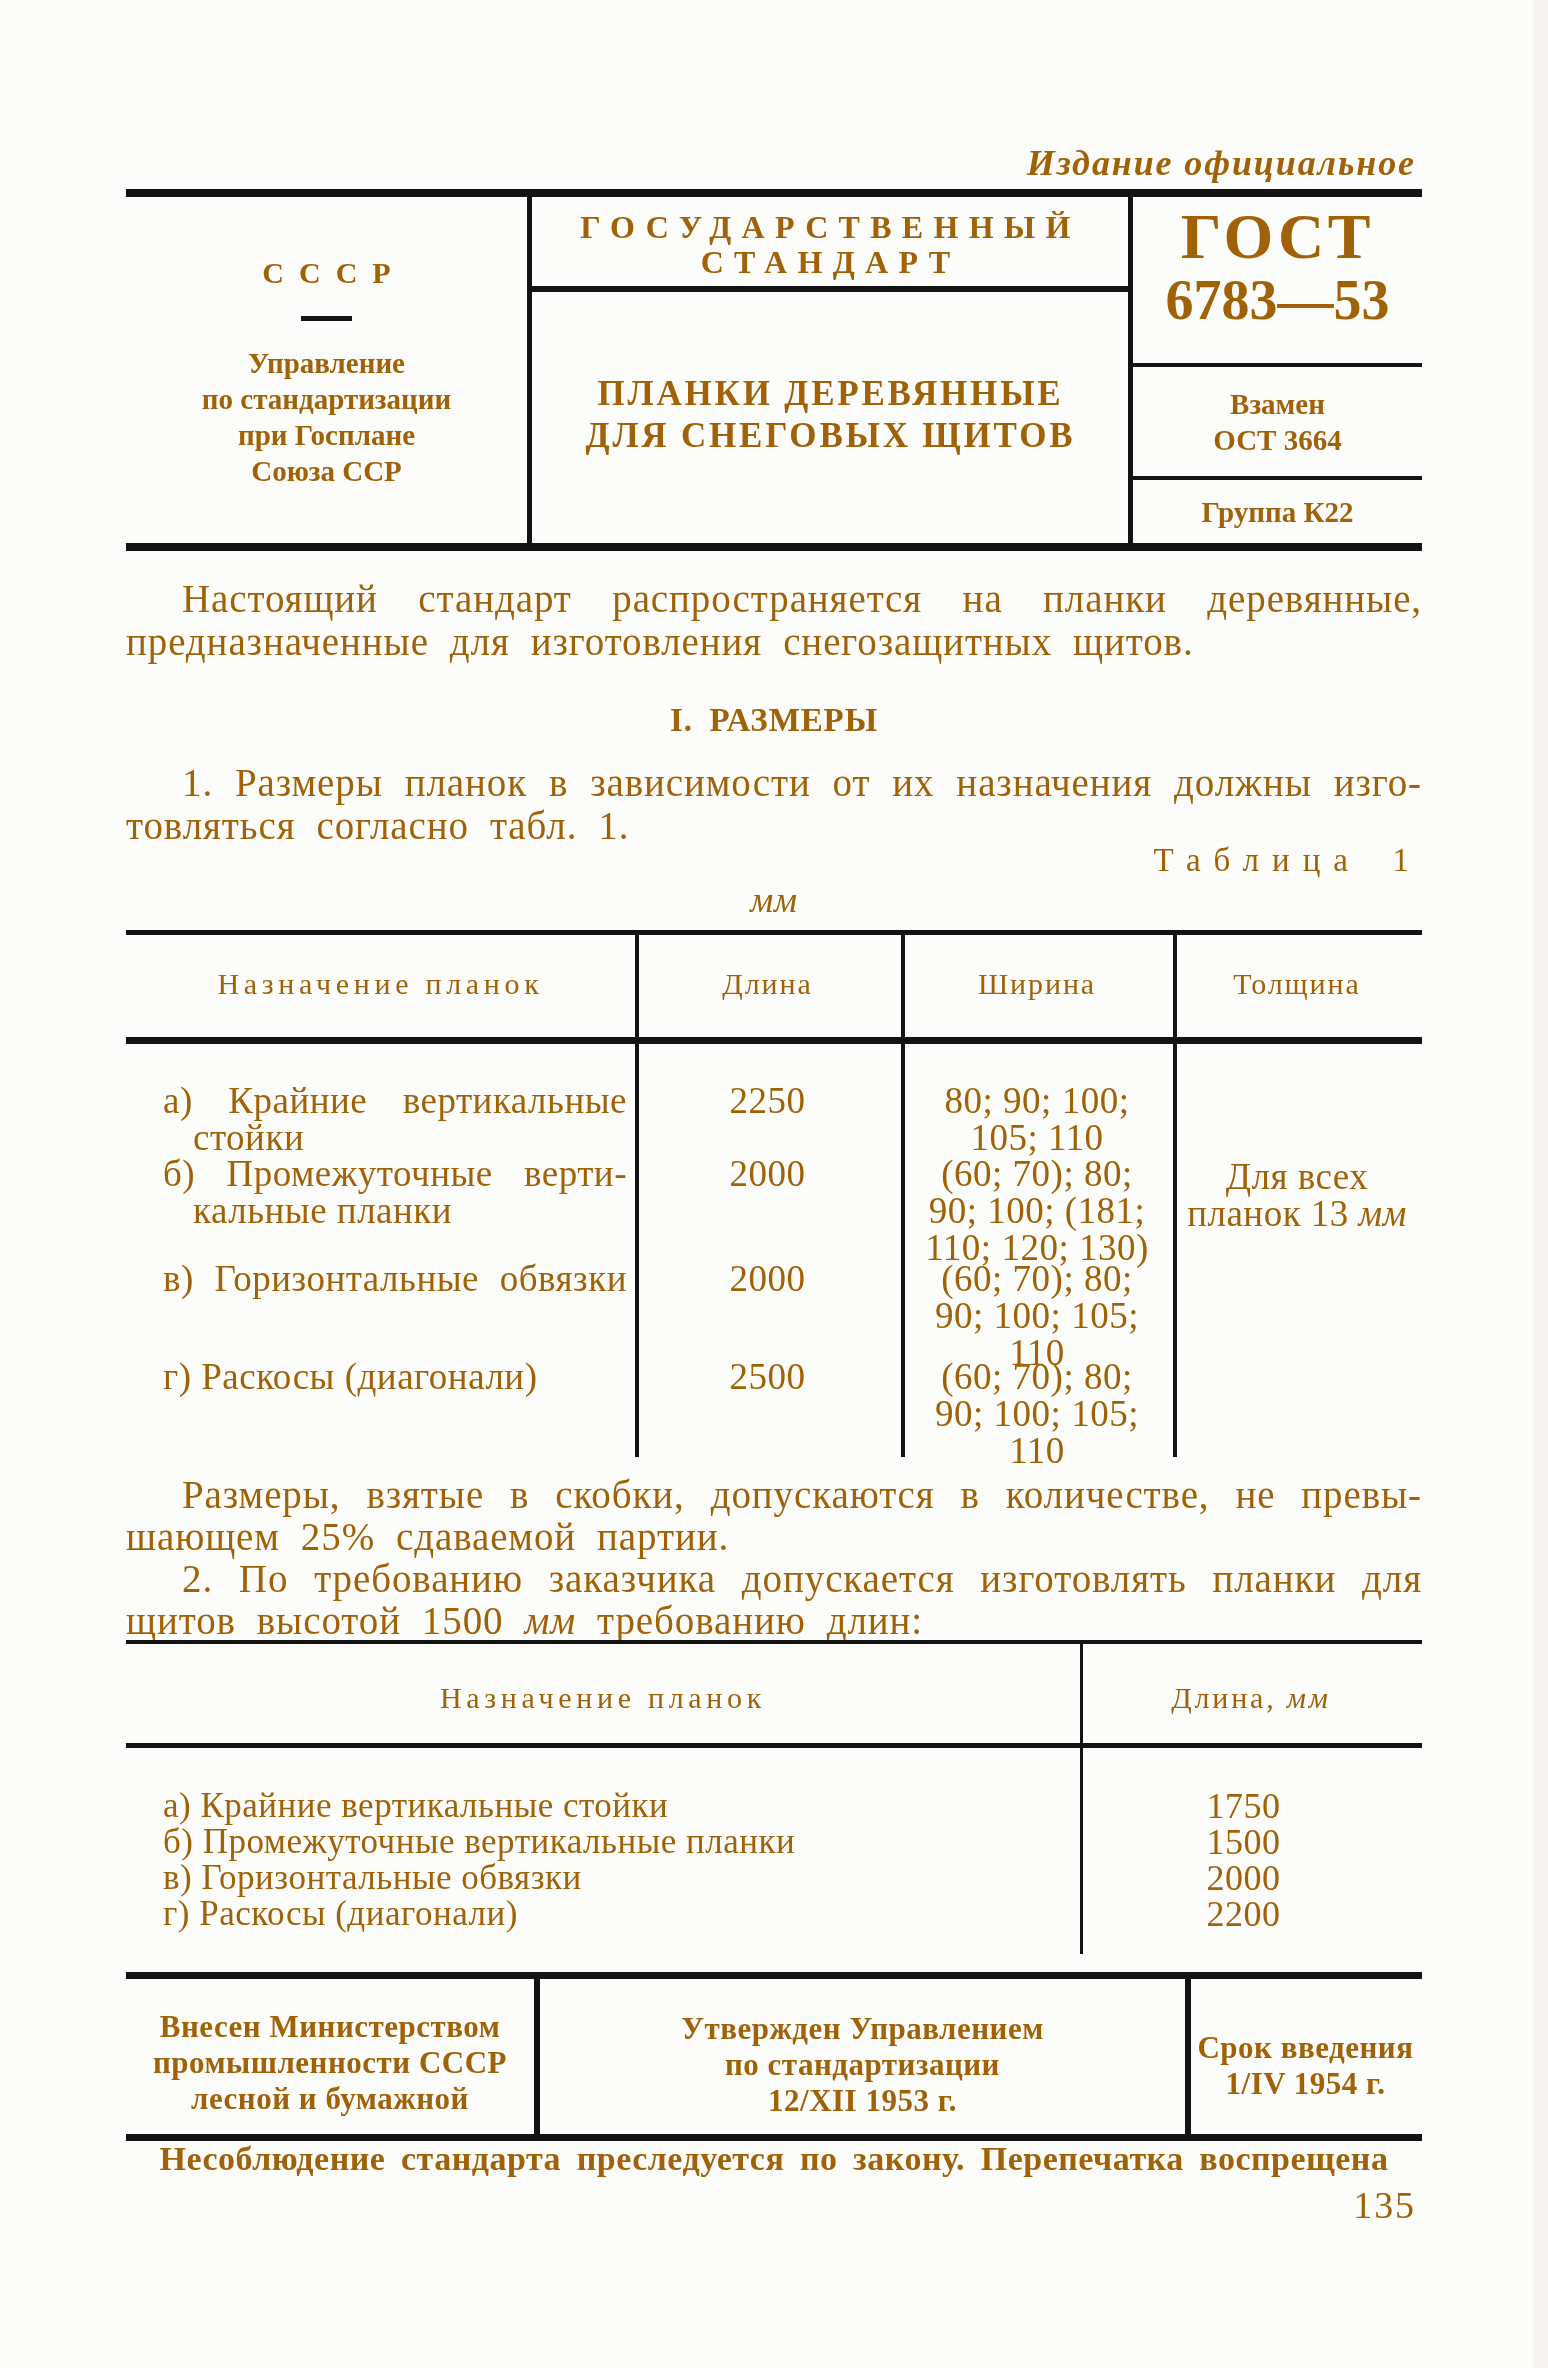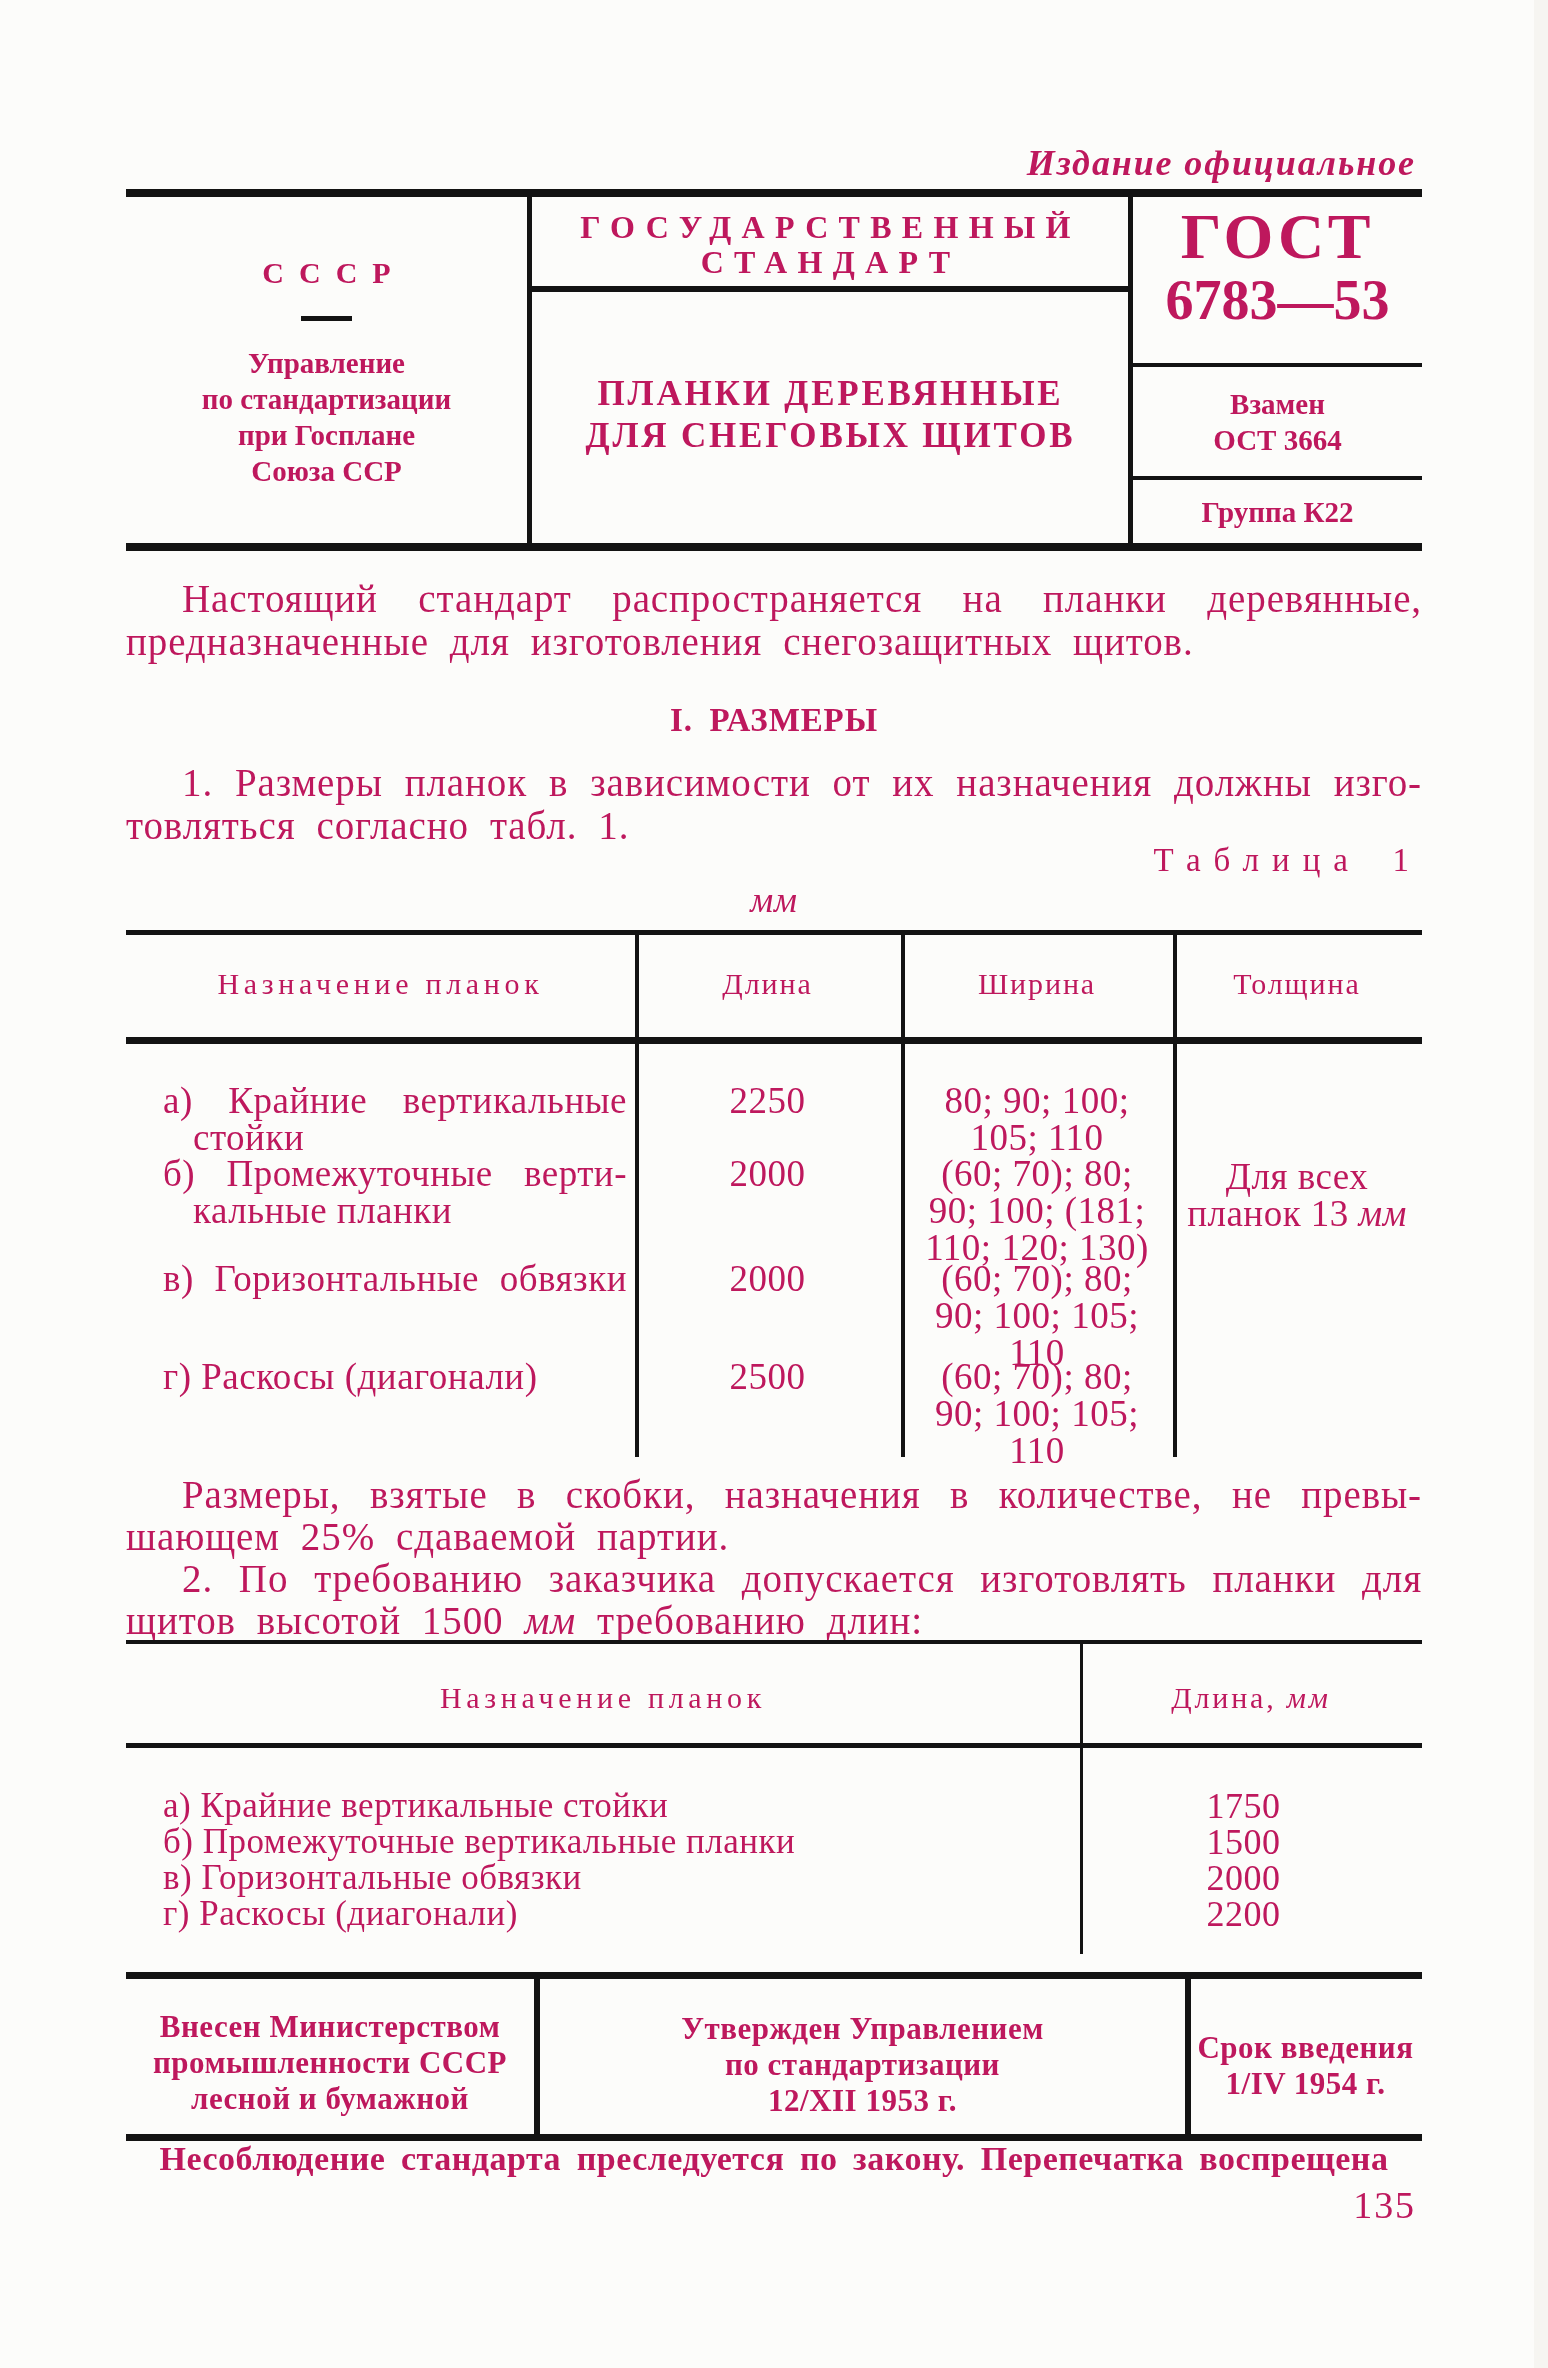--- a/index.html
+++ b/index.html
@@ -1,18 +1,18 @@
 <!DOCTYPE html>
 <html style="font-size:15px"><head>
 <meta charset="utf-8">
 <style>
   html,body{margin:0;padding:0;background:#f6f5f1;}
   .page{
     position:relative;width:1534px;height:2369px;background:#fcfcfa;
-    font-family:"Liberation Serif","DejaVu Serif",serif;color:#be185d;
+    font-family:"Liberation Serif","DejaVu Serif",serif;color:#a16207;
     overflow:hidden;
   }
   .abs{position:absolute;}
   .hline{position:absolute;background:#131313;}
   .vline{position:absolute;background:#131313;}
   .bold{font-weight:bold;}
   .it{font-style:italic;}
   .ctr{text-align:center;}
   .rt{text-align:right;}
   .just{text-align:justify;text-align-last:justify;}
@@ -142,21 +142,21 @@
       <div>90; 100; 105;</div>
       <div>110</div>
     </div>
 
     <div class="abs t1-txt ctr" style="left:1050px;top:228px;width:242px;">
       <div>Для всех</div>
       <div><span>планок 13 </span><span class="it">мм</span></div>
     </div>
   </div>
 
-  <div class="body-line just ind" style="top:1473px;">Размеры, взятые в скобки, назначения в количестве, не превы-</div>
+  <div class="body-line just ind" style="top:1473px;">Размеры, взятые в скобки, допускаются в количестве, не превы-</div>
   <div class="body-line" style="top:1515px;">шающем 25% сдаваемой партии.</div>
   <div class="body-line just ind" style="top:1557px;">2. По требованию заказчика допускается изготовлять планки для</div>
   <div class="body-line" style="top:1599px;"><span>щитов высотой 1500 </span><span class="it">мм</span><span> требованию длин:</span></div>
 
   <div class="abs" style="left:126px;top:1640px;width:1296px;height:314px;">
     <div class="hline" style="left:0;top:0;width:1296px;height:3.7px;"></div>
     <div class="vline" style="left:954px;top:0;width:2.8px;height:314px;"></div>
 
     <div class="t1-head" style="left:0;top:41px;width:954px;letter-spacing:4.7px;">Назначение планок</div>
     <div class="t1-head" style="left:958px;top:41px;width:334px;letter-spacing:2.8px;"><span>Длина, </span><span class="it">мм</span></div>

